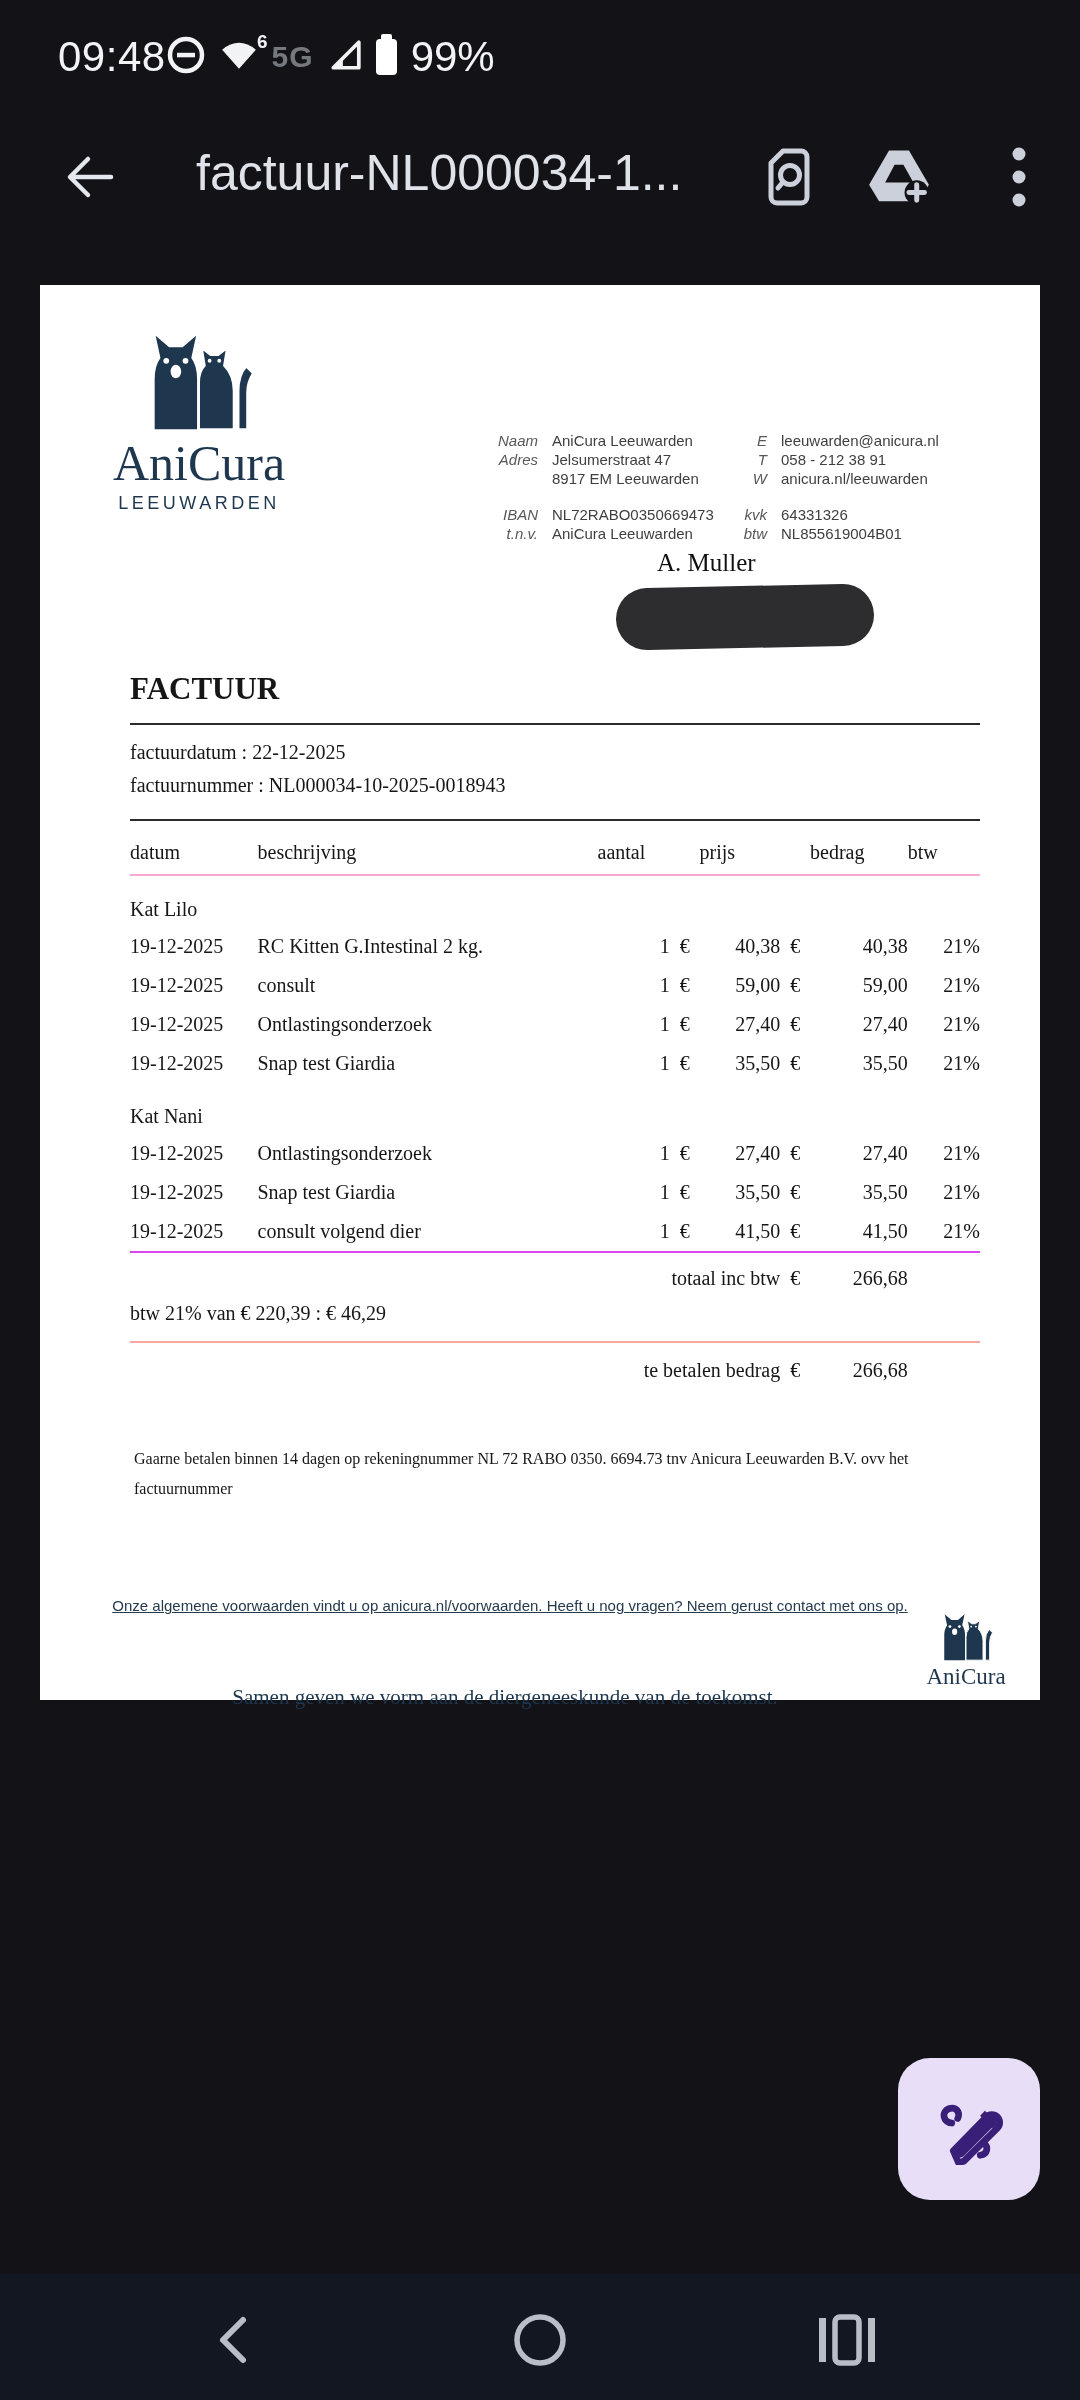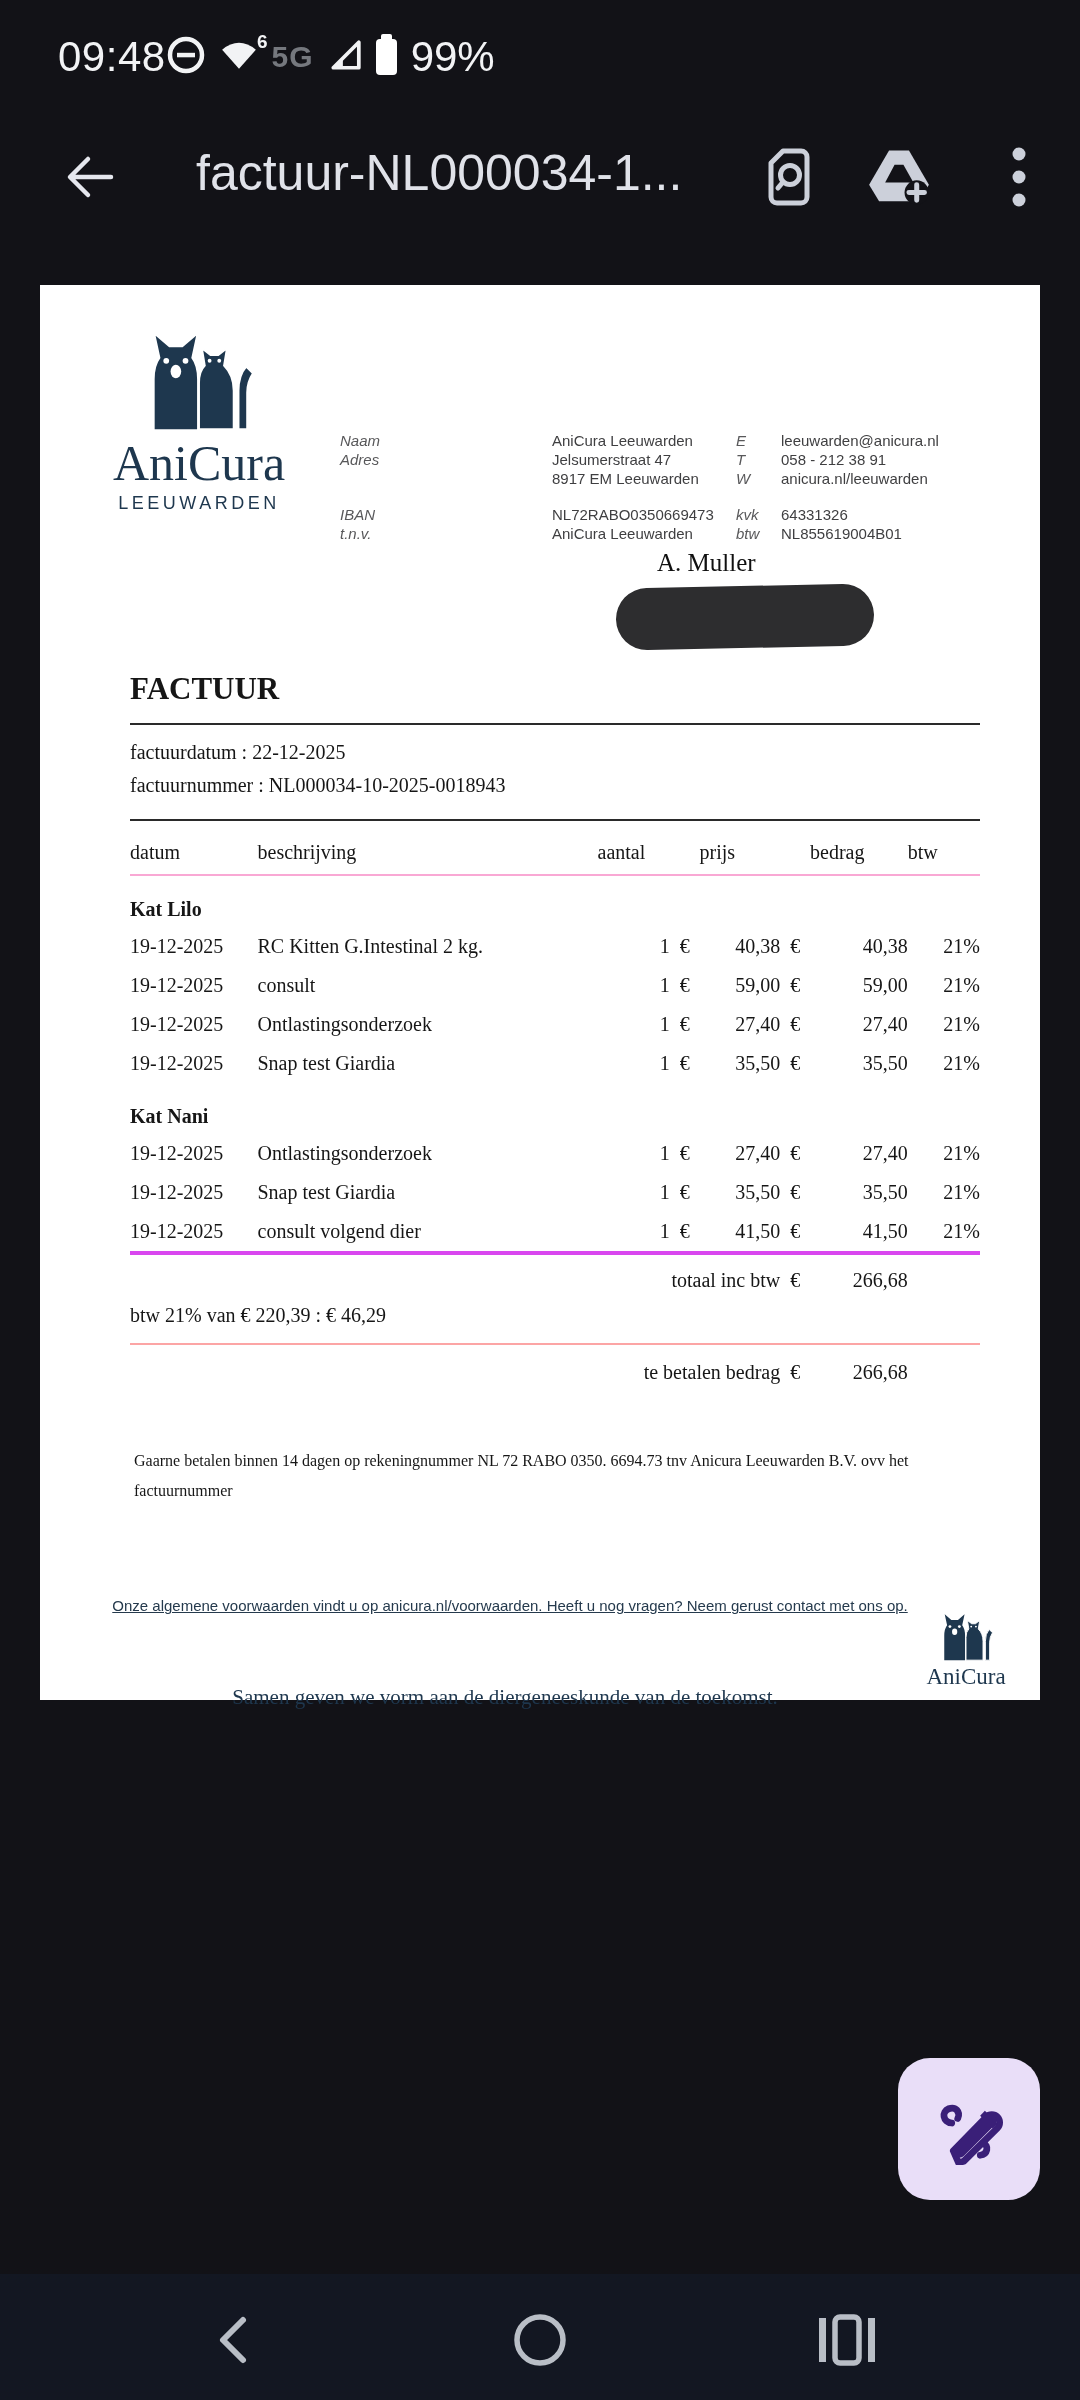--- a/index.html
+++ b/index.html
@@ -34,21 +34,21 @@
   .page { position:absolute; left:40px; top:285px; width:1000px; height:1415px; background:#fff; }
 
   .brand { position:absolute; left:52px; top:44px; width:214px; text-align:center; color:#1e374e; }
   .brand svg { display:block; margin:0 auto; }
   .brand-name { font-family:"Liberation Serif", serif; font-size:50px; line-height:52px; margin-top:2px; }
   .brand-city { font-size:18px; letter-spacing:3.5px; margin-top:4px; }
 
   .contact { position:absolute; left:300px; top:146px; display:grid;
              grid-template-columns:198px 170px 31px 168px; column-gap:14px;
              font-size:15px; line-height:19px; color:#3f3f41; }
-  .contact .lab { font-style:italic; color:#58585a; }
+  .contact .lab { font-style:italic; color:#58585a; text-align:right; }
   .contact .spacer { grid-column:1 / 5; height:17px; }
 
   .addressee-name { position:absolute; left:617px; top:264px; font-family:"Liberation Serif", serif;
                     font-size:25px; color:#101010; }
   .addressee-partial { position:absolute; left:622px; top:297px; height:10px; width:250px; overflow:hidden;
                        font-family:"Liberation Serif", serif; font-size:24px; color:#101010; }
   .redaction { position:absolute; left:576px; top:301px; width:258px; height:62px;
                background:#2d2d2f; border-radius:32px; transform:rotate(-1.2deg); }
 
   .doc { position:absolute; left:90px; top:386px; width:850px;
@@ -59,23 +59,23 @@
   .meta p { margin:6px 0 10px; }
 
   table.items { width:100%; border-collapse:collapse; font-size:20px; margin-top:14px; }
   table.items col.c-datum{width:15%} table.items col.c-besch{width:40%}
   table.items col.c-aantal{width:8.5%} table.items col.c-cur1{width:3.5%}
   table.items col.c-prijs{width:9.5%} table.items col.c-cur2{width:3.5%}
   table.items col.c-bedrag{width:11.5%} table.items col.c-btw{width:8.5%}
   table.items th { font-weight:400; padding:6px 0 10px; border-bottom:2px solid #f9a8d4; text-align:left; }
   table.items th.r { text-align:left; }
   td.r { text-align:right; } td.c { text-align:center; }
-  tr.group td { font-weight:700; padding:22px 0 6px; }
+  tr.group td { font-weight:400; padding:22px 0 6px; }
   tr.item td { padding:8px 0; }
-  tr.total td { border-top:4px solid #d946ef; padding:14px 0 4px; }
+  tr.total td { border-top:2px solid #d946ef; padding:14px 0 4px; }
   tr.vat td { padding:8px 0 16px; border-bottom:2px solid #fca5a5; }
   tr.due td { padding:16px 0 8px; }
 
   .payment { margin-top:54px; text-align:left; font-size:16px; line-height:30px; padding:0 4px; }
 
   .terms { position:absolute; left:30px; width:880px; top:1312px; text-align:center;
            font-size:15px; color:#253a4d;text-decoration:underline; }
   .tagline { position:absolute; left:0; width:930px; top:1400px; text-align:center;
              font-family:"Liberation Serif", serif; font-size:21px; color:#1e374e; }
   .footer-logo { position:absolute; left:876px; top:1326px; width:100px; text-align:center; color:#1e374e; }

